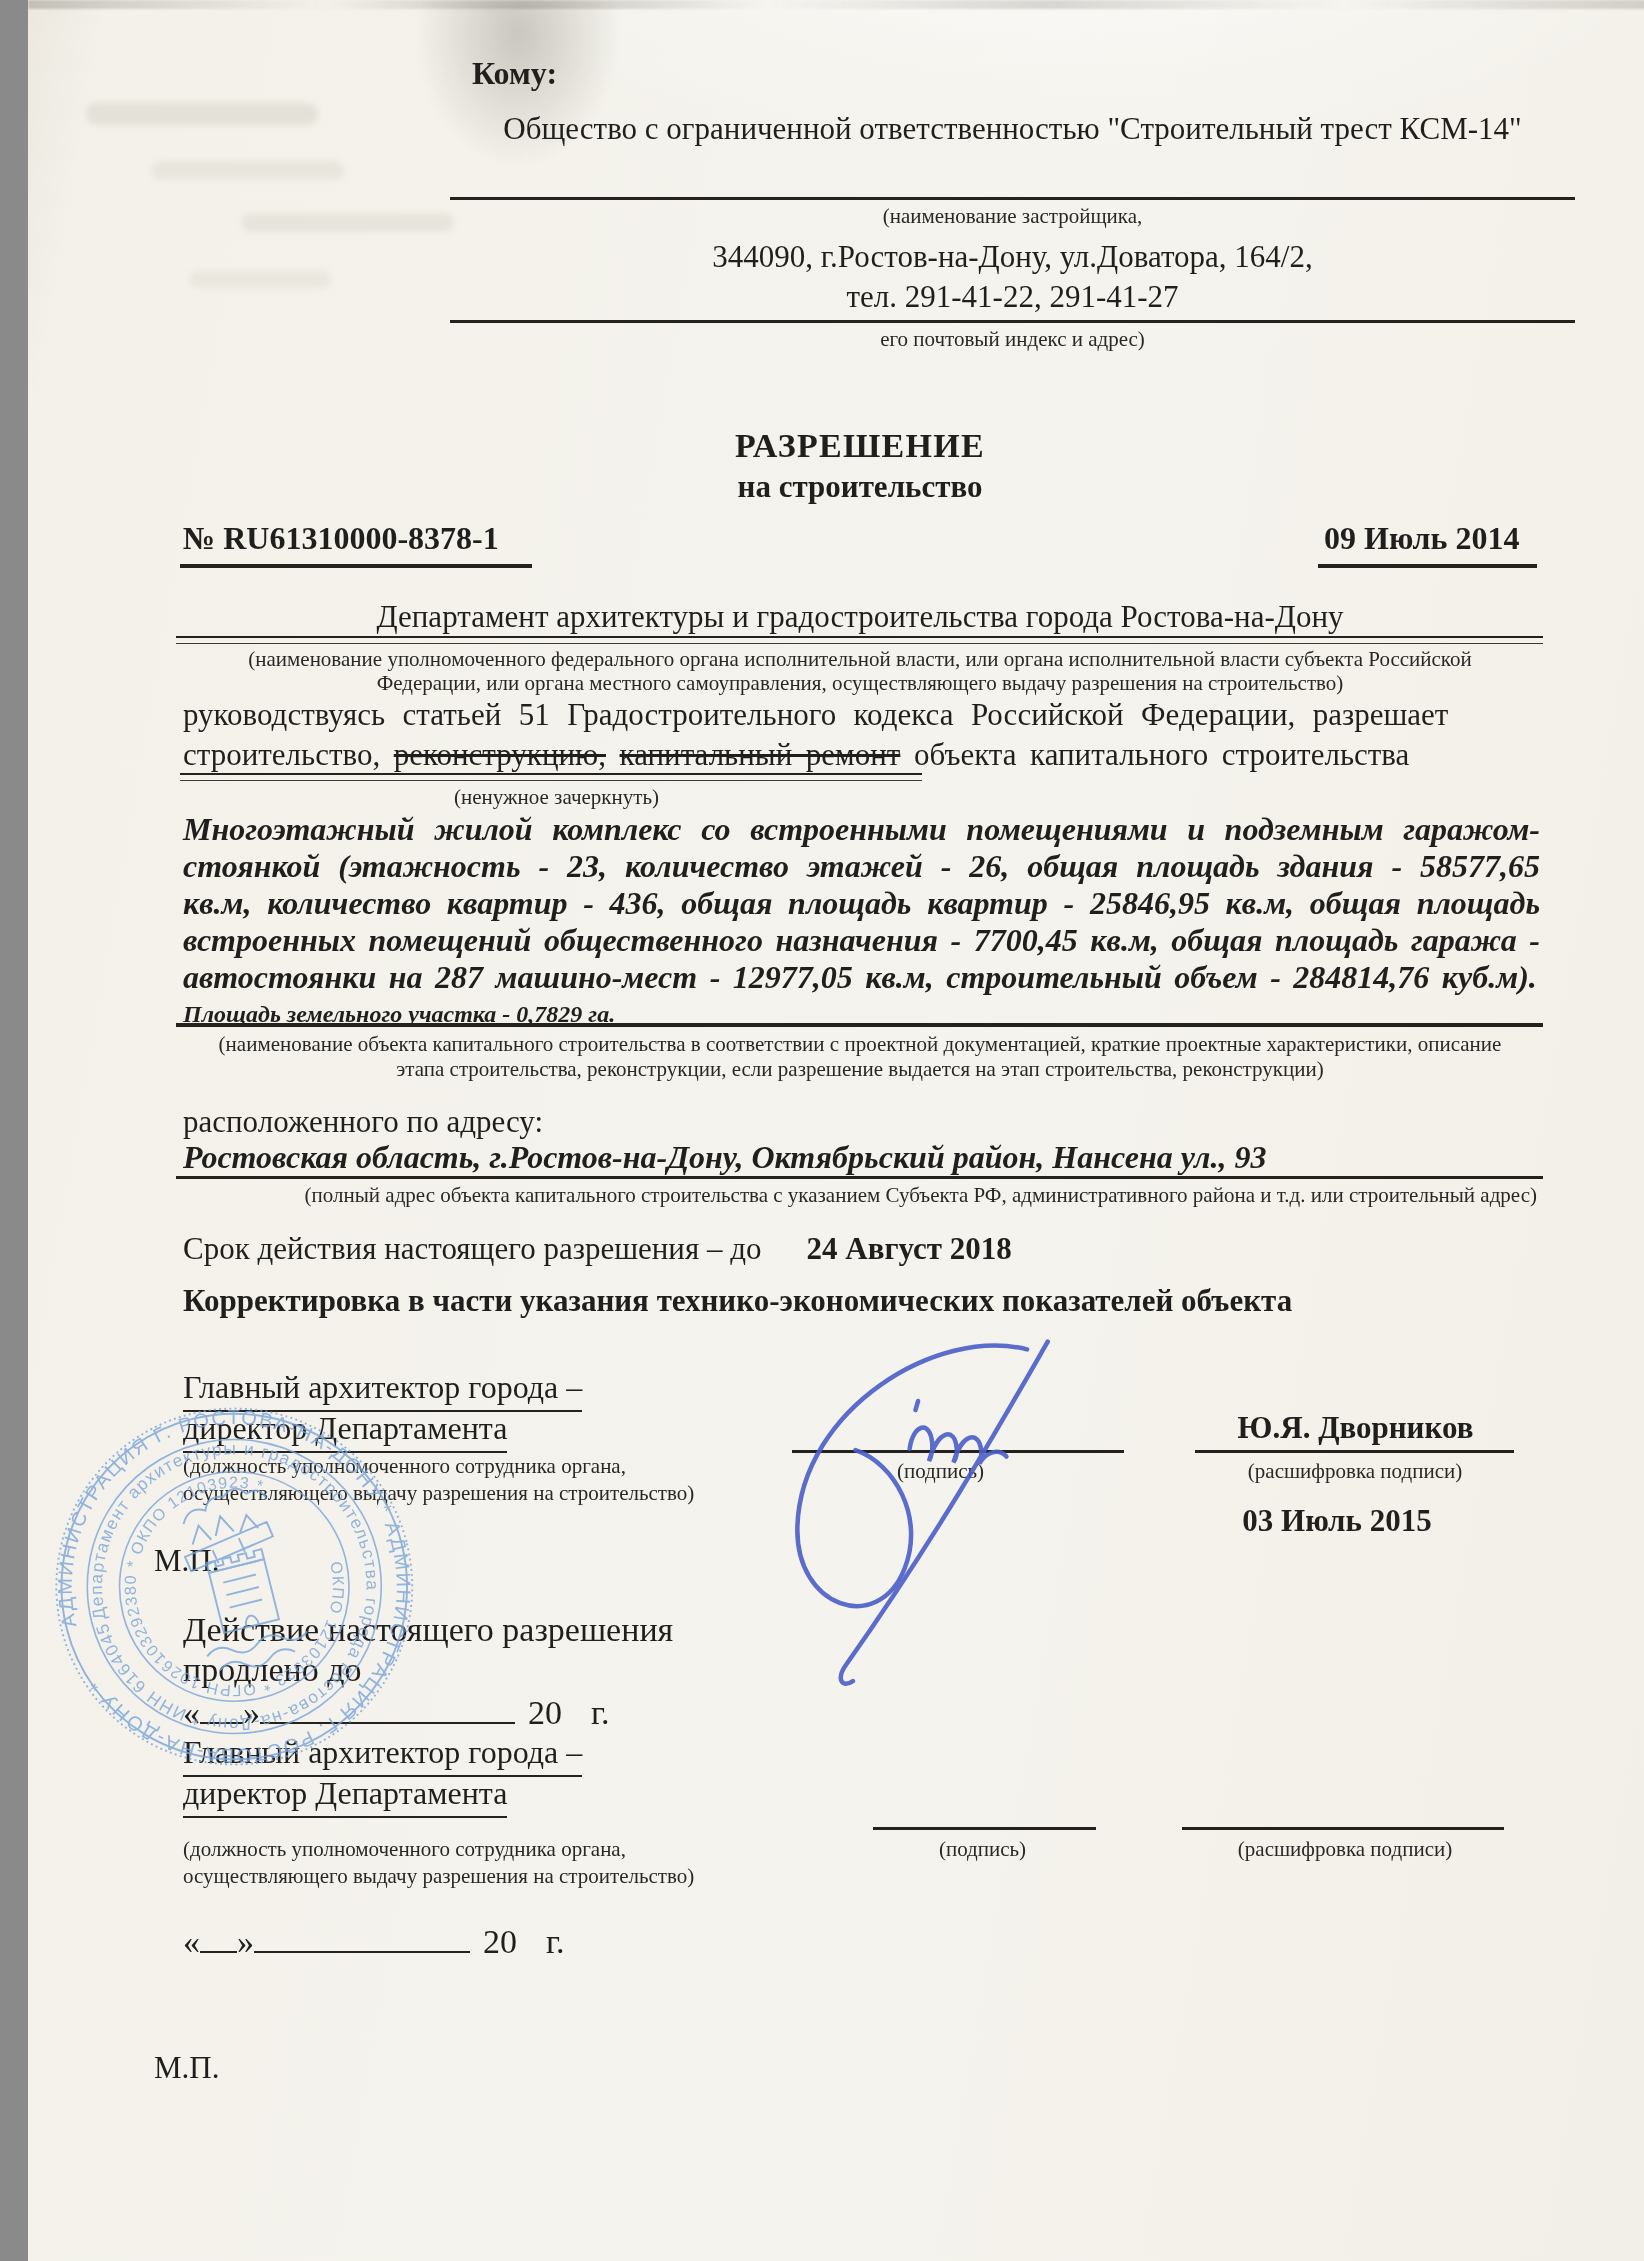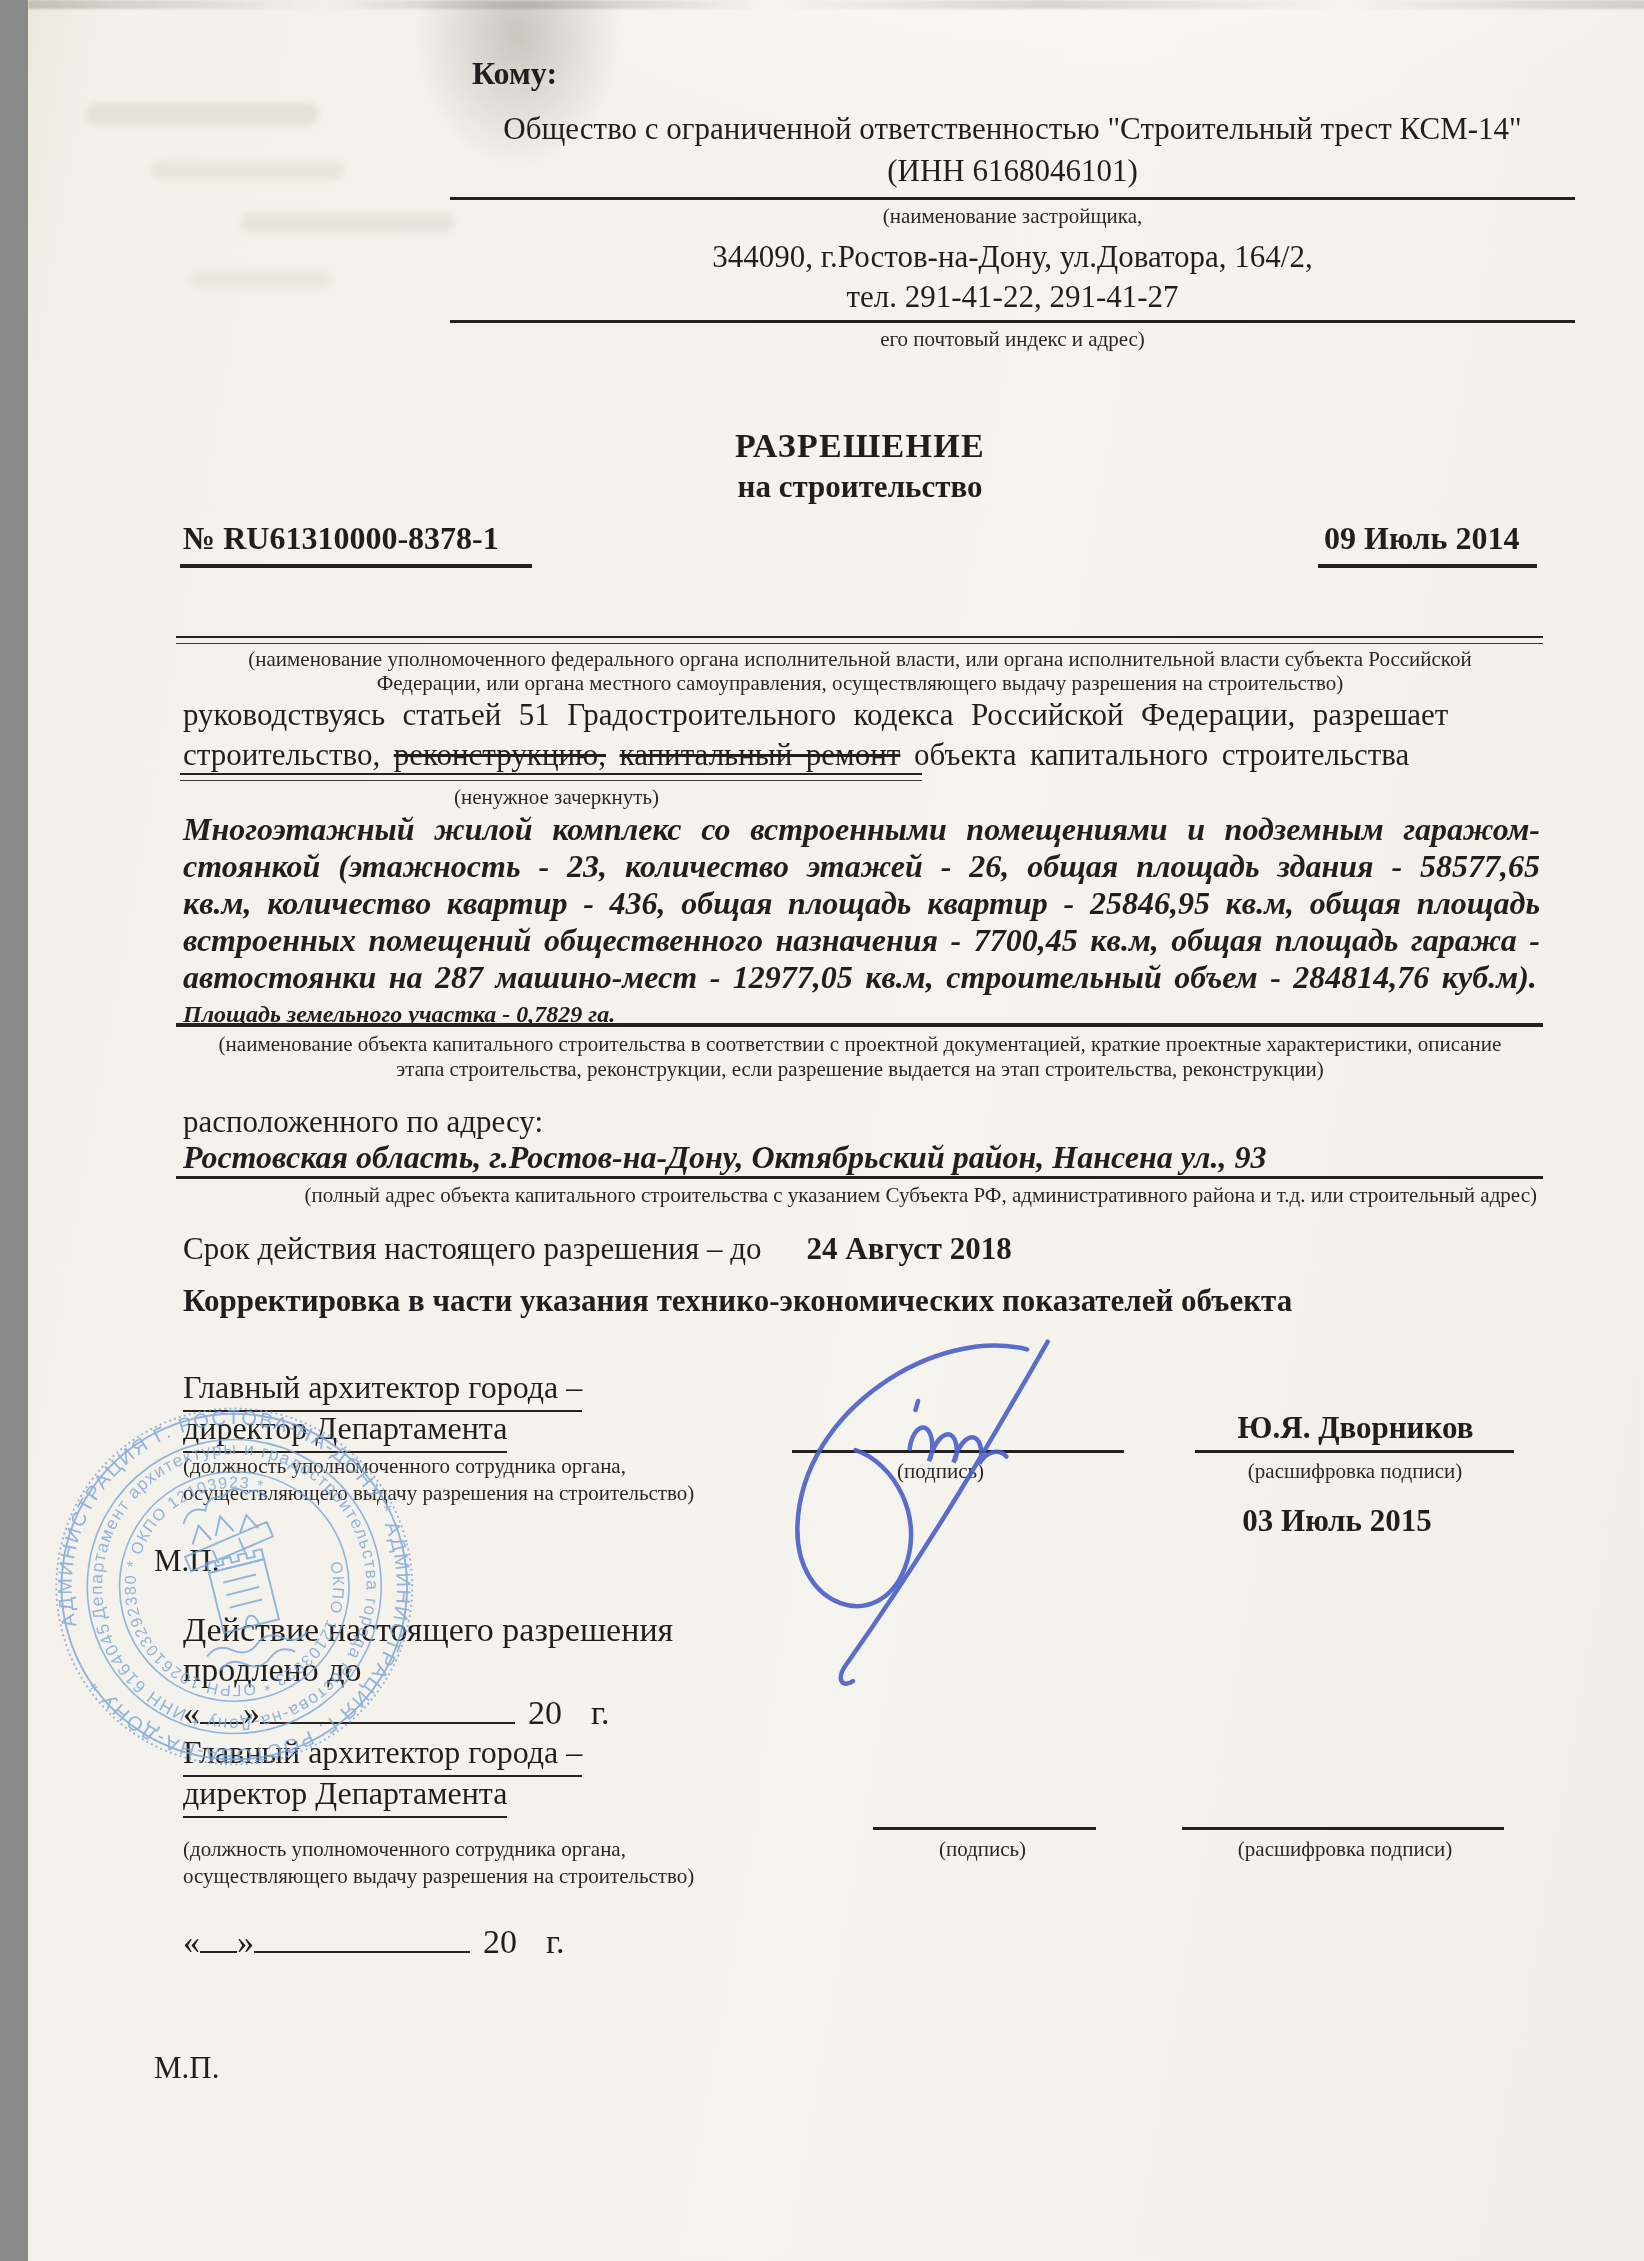--- a/index.html
+++ b/index.html
@@ -42,37 +42,37 @@
   <div class="topedge"></div>
   <div class="crease" style="left:387px;top:0;width:206px;height:168px;"></div>
   <div class="bleed" style="left:58px;top:103px;width:232px;height:22px;"></div>
   <div class="bleed" style="left:123px;top:161px;width:193px;height:19.3px;opacity:.4;"></div>
   <div class="bleed" style="left:213px;top:213px;width:213px;height:19.3px;opacity:.45;"></div>
   <div class="bleed" style="left:161px;top:271px;width:142px;height:17px;opacity:.35;"></div>
 
   <div class="abs b t50" style="left:444px;top:55px;">Кому:</div>
 
   <div class="abs c t48" style="left:422px;top:111px;width:1125px;">Общество с ограниченной ответственностью "Строительный трест  КСМ-14"</div>
-  <div class="abs c t48" style="left:422px;top:153px;width:1125px;">(ИНН 6168046101)</div>
   <div class="bar" style="left:422px;top:197px;width:1125px;"></div>
   <div class="abs c note" style="left:422px;top:205px;width:1125px;">(наименование застройщика,</div>
 
   <div class="abs c t48" style="left:422px;top:239px;width:1125px;">344090, г.Ростов-на-Дону, ул.Доватора, 164/2,</div>
   <div class="abs c t48" style="left:422px;top:279px;width:1125px;">тел. 291-41-22, 291-41-27</div>
   <div class="bar" style="left:422px;top:320px;width:1125px;"></div>
   <div class="abs c note" style="left:422px;top:328px;width:1125px;">его почтовый индекс и адрес)</div>
 
   <div class="abs c b t52" style="left:155px;top:426px;width:1354px;letter-spacing:1.3px;">РАЗРЕШЕНИЕ</div>
   <div class="abs c b t48" style="left:155px;top:469px;width:1354px;">на строительство</div>
 
   <div class="abs b t50" style="left:155px;top:520px;">№ RU61310000-8378-1</div>
   <div class="bar" style="left:152px;top:564px;width:352px;height:3.9px;"></div>
   <div class="abs b t50" style="left:1296px;top:520px;">09 Июль 2014</div>
   <div class="bar" style="left:1290px;top:564px;width:219px;height:3.9px;"></div>
 
+  <div class="abs c t48" style="left:155px;top:599px;width:1354px;">Департамент архитектуры и градостроительства города Ростова-на-Дону</div>
   <div class="bar2" style="left:148px;top:636px;width:1367px;"></div>
   <div class="abs c note" style="left:155px;top:672px;width:1354px;">Федерации, или органа местного самоуправления, осуществляющего выдачу разрешения на строительство)</div>
   <div class="abs c note" style="left:155px;top:648px;width:1354px;">(наименование уполномоченного федерального органа исполнительной власти, или органа исполнительной власти субъекта Российской</div>
 
   <div class="abs t48" style="left:155px;top:697px;width:1357px;word-spacing:9.7px;">руководствуясь статьей 51 Градостроительного кодекса Российской Федерации, разрешает</div>
 
   <div class="abs t48" style="left:155px;top:737px;width:1357px;word-spacing:5.8px;">
     <span>строительство,</span>
     <span class="strike">реконструкцию,</span>
     <span class="strike">капитальный ремонт</span>

